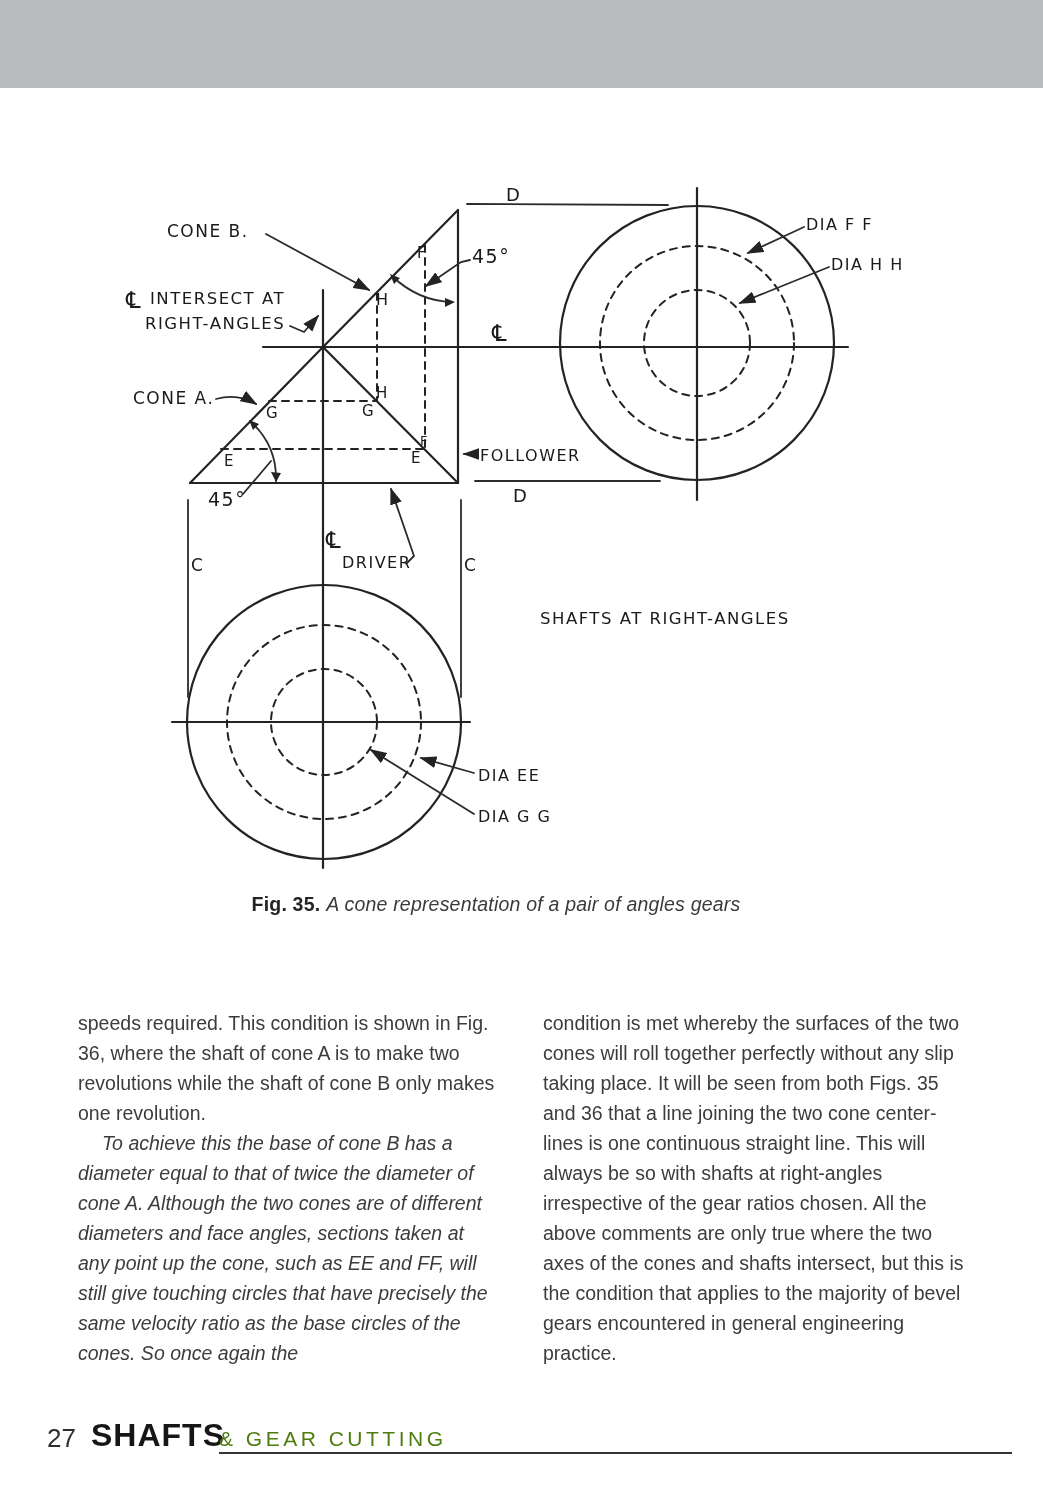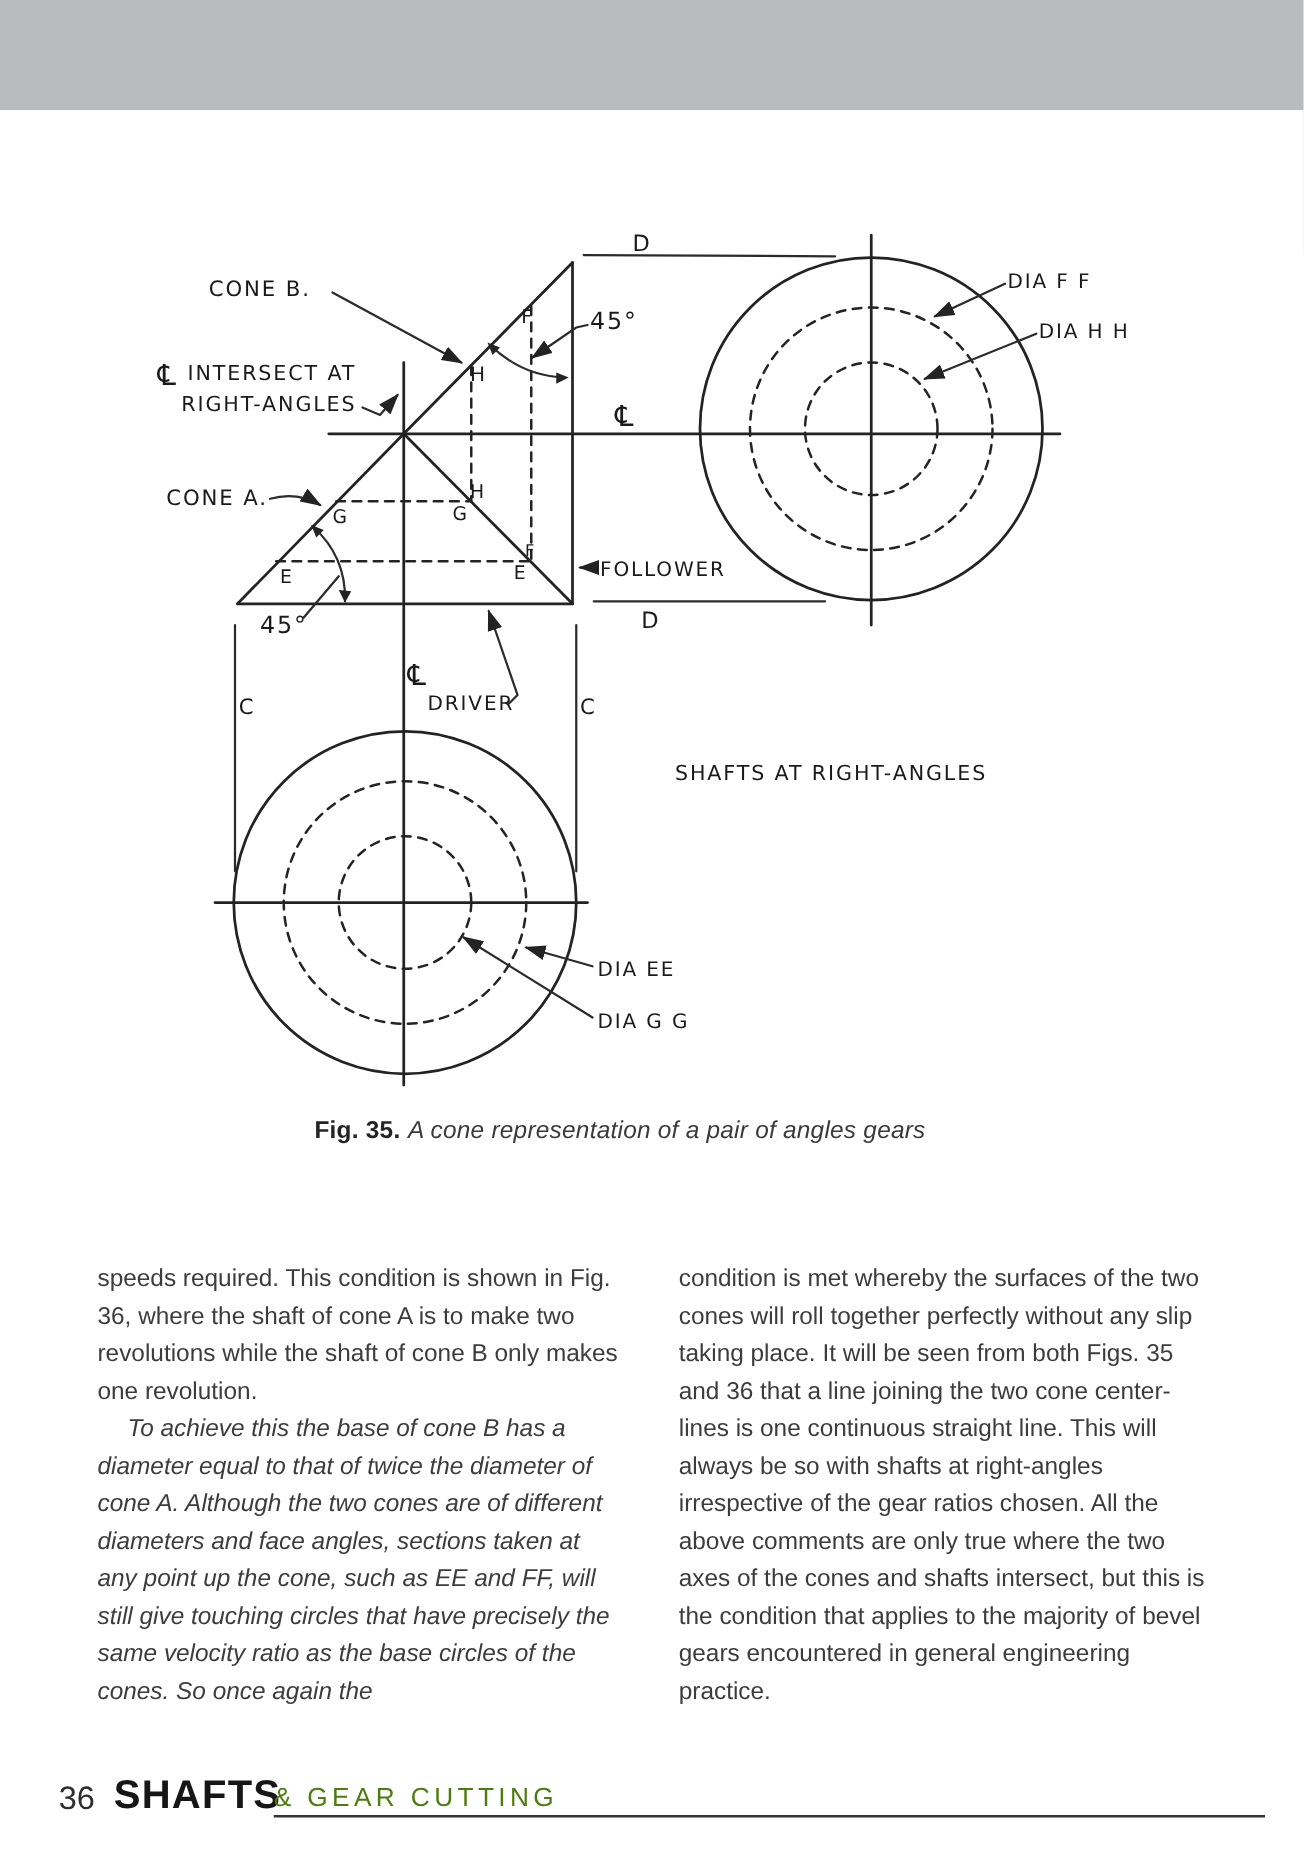--- a/index.html
+++ b/index.html
@@ -151,19 +151,19 @@
   <div class="col col-left">
     <p>speeds required. This condition is shown in Fig. 36, where the shaft of cone A is to make two revolutions while the shaft of cone B only makes one revolution.</p>
     <p class="indent">To achieve this the base of cone B has a diameter equal to that of twice the diameter of cone A. Although the two cones are of different diameters and face angles, sections taken at any point up the cone, such as EE and FF, will still give touching circles that have precisely the same velocity ratio as the base circles of the cones. So once again the</p>
   </div>
 
   <div class="col col-right">
     <p>condition is met whereby the surfaces of the two cones will roll together perfectly without any slip taking place. It will be seen from both Figs. 35 and 36 that a line joining the two cone center-lines is one continuous straight line. This will always be so with shafts at right-angles irrespective of the gear ratios chosen. All the above comments are only true where the two axes of the cones and shafts intersect, but this is the condition that applies to the majority of bevel gears encountered in general engineering practice.</p>
   </div>
 
   <div class="footer">
-    <div class="page-number">36</div>
+    <div class="page-number">27</div>
     <div class="book-title">SHAFTS</div>
     <div class="book-subtitle">&amp; GEAR CUTTING</div>
     <div class="footer-rule"></div>
   </div>
 
 </div>
 
 </body></html>

